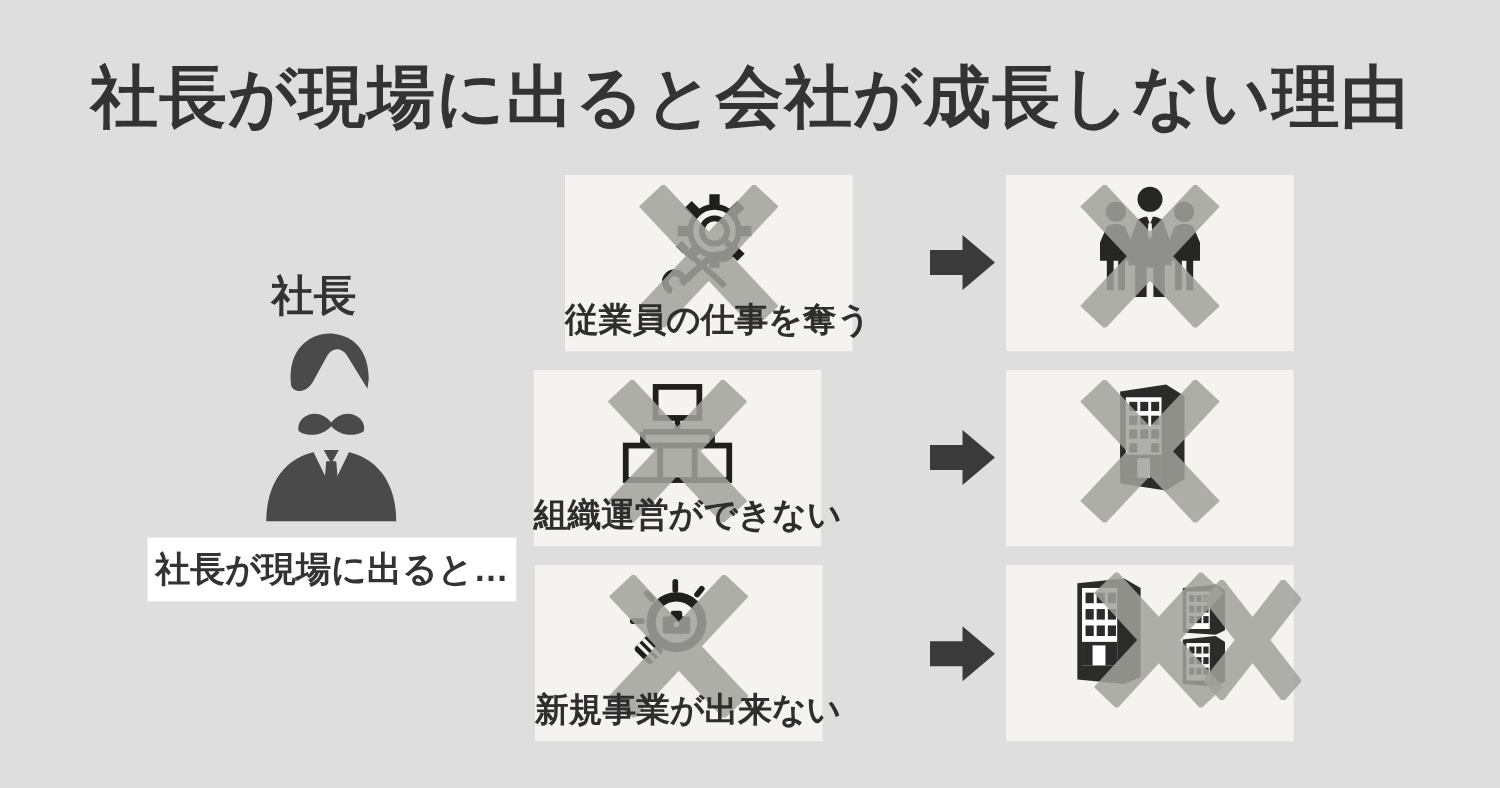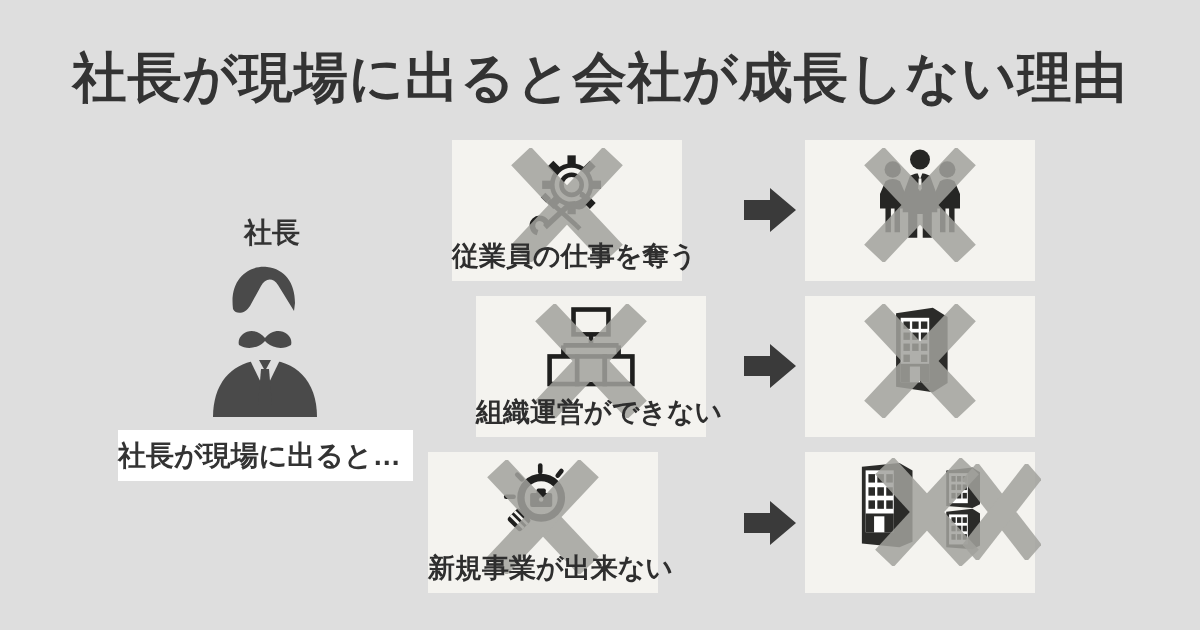--- a/index.html
+++ b/index.html
@@ -3,25 +3,25 @@
 <meta charset="utf-8">
 <style>
   html,body{margin:0;padding:0;}
   body{font-family:"Liberation Sans","DejaVu Sans",sans-serif;}
   #canvas{position:relative;width:1200px;height:630px;background:#dedede;overflow:hidden;}
 
   .title{position:absolute;left:0;top:42px;width:1200px;text-align:center;
          font-size:54px;font-weight:800;color:#333333;letter-spacing:1px;}
 
   
-  .pres-label{position:absolute;left:122px;top:214px;width:300px;text-align:center;
-              font-size:28px;font-weight:800;color:#333333;}
+  .pres-label{position:absolute;left:101px;top:214px;width:300px;text-align:center;
+              font-size:34px;font-weight:800;color:#333333;}
   .pres-icon{position:absolute;left:205px;top:258px;width:120px;height:162px;}
   .pres-caption{position:absolute;left:118px;top:430px;width:295px;height:51px;
-                background:#ffffff;display:flex;align-items:center;
+                background:#ffffff;display:flex;align-items:center;justify-content:center;
                 font-size:28px;font-weight:800;color:#333333;white-space:nowrap;}
 
   
   .cell{position:absolute;width:230px;height:141px;background:#f4f3ef;}
   .cell .icon-wrap{position:absolute;left:0;top:6px;width:100%;height:96px;
                    display:flex;align-items:center;justify-content:center;}
   .cell .caption{position:absolute;left:0;bottom:7px;width:100%;text-align:center;
                  font-size:27px;font-weight:800;color:#2e2e2e;white-space:nowrap;}
   .cross{position:absolute;opacity:.85;pointer-events:none;}
   .cross-main{left:50%;top:8px;margin-left:-56px;width:112px;height:114px;}
@@ -127,21 +127,21 @@
       </svg>
     </div>
     <svg class="cross cross-main" viewBox="0 0 112 114" preserveAspectRatio="none">
       <g stroke="#a2a29d" stroke-width="27">
         <line x1="10" y1="8" x2="102" y2="106"></line>
           <line x1="102" y1="8" x2="10" y2="106"></line>
       </g>
     </svg>
   </div>
 
-  <div class="cell" style="left:476px;top:296px;">
+  <div class="cell" style="left:427px;top:296px;">
     <div class="icon-wrap">
       <svg viewBox="0 0 100 100" width="92" height="92">
         <g fill="#f4f3ef" stroke="#1f1f1e" stroke-width="5">
           <rect x="31" y="6" width="38" height="27"></rect>
           <line x1="50" y1="33" x2="50" y2="45"></line>
           <line x1="20" y1="45" x2="80" y2="45"></line>
           <line x1="20" y1="45" x2="20" y2="57"></line>
           <line x1="80" y1="45" x2="80" y2="57"></line>
           <rect x="5" y="57" width="30" height="30"></rect>
           <rect x="35" y="57" width="30" height="30"></rect>

